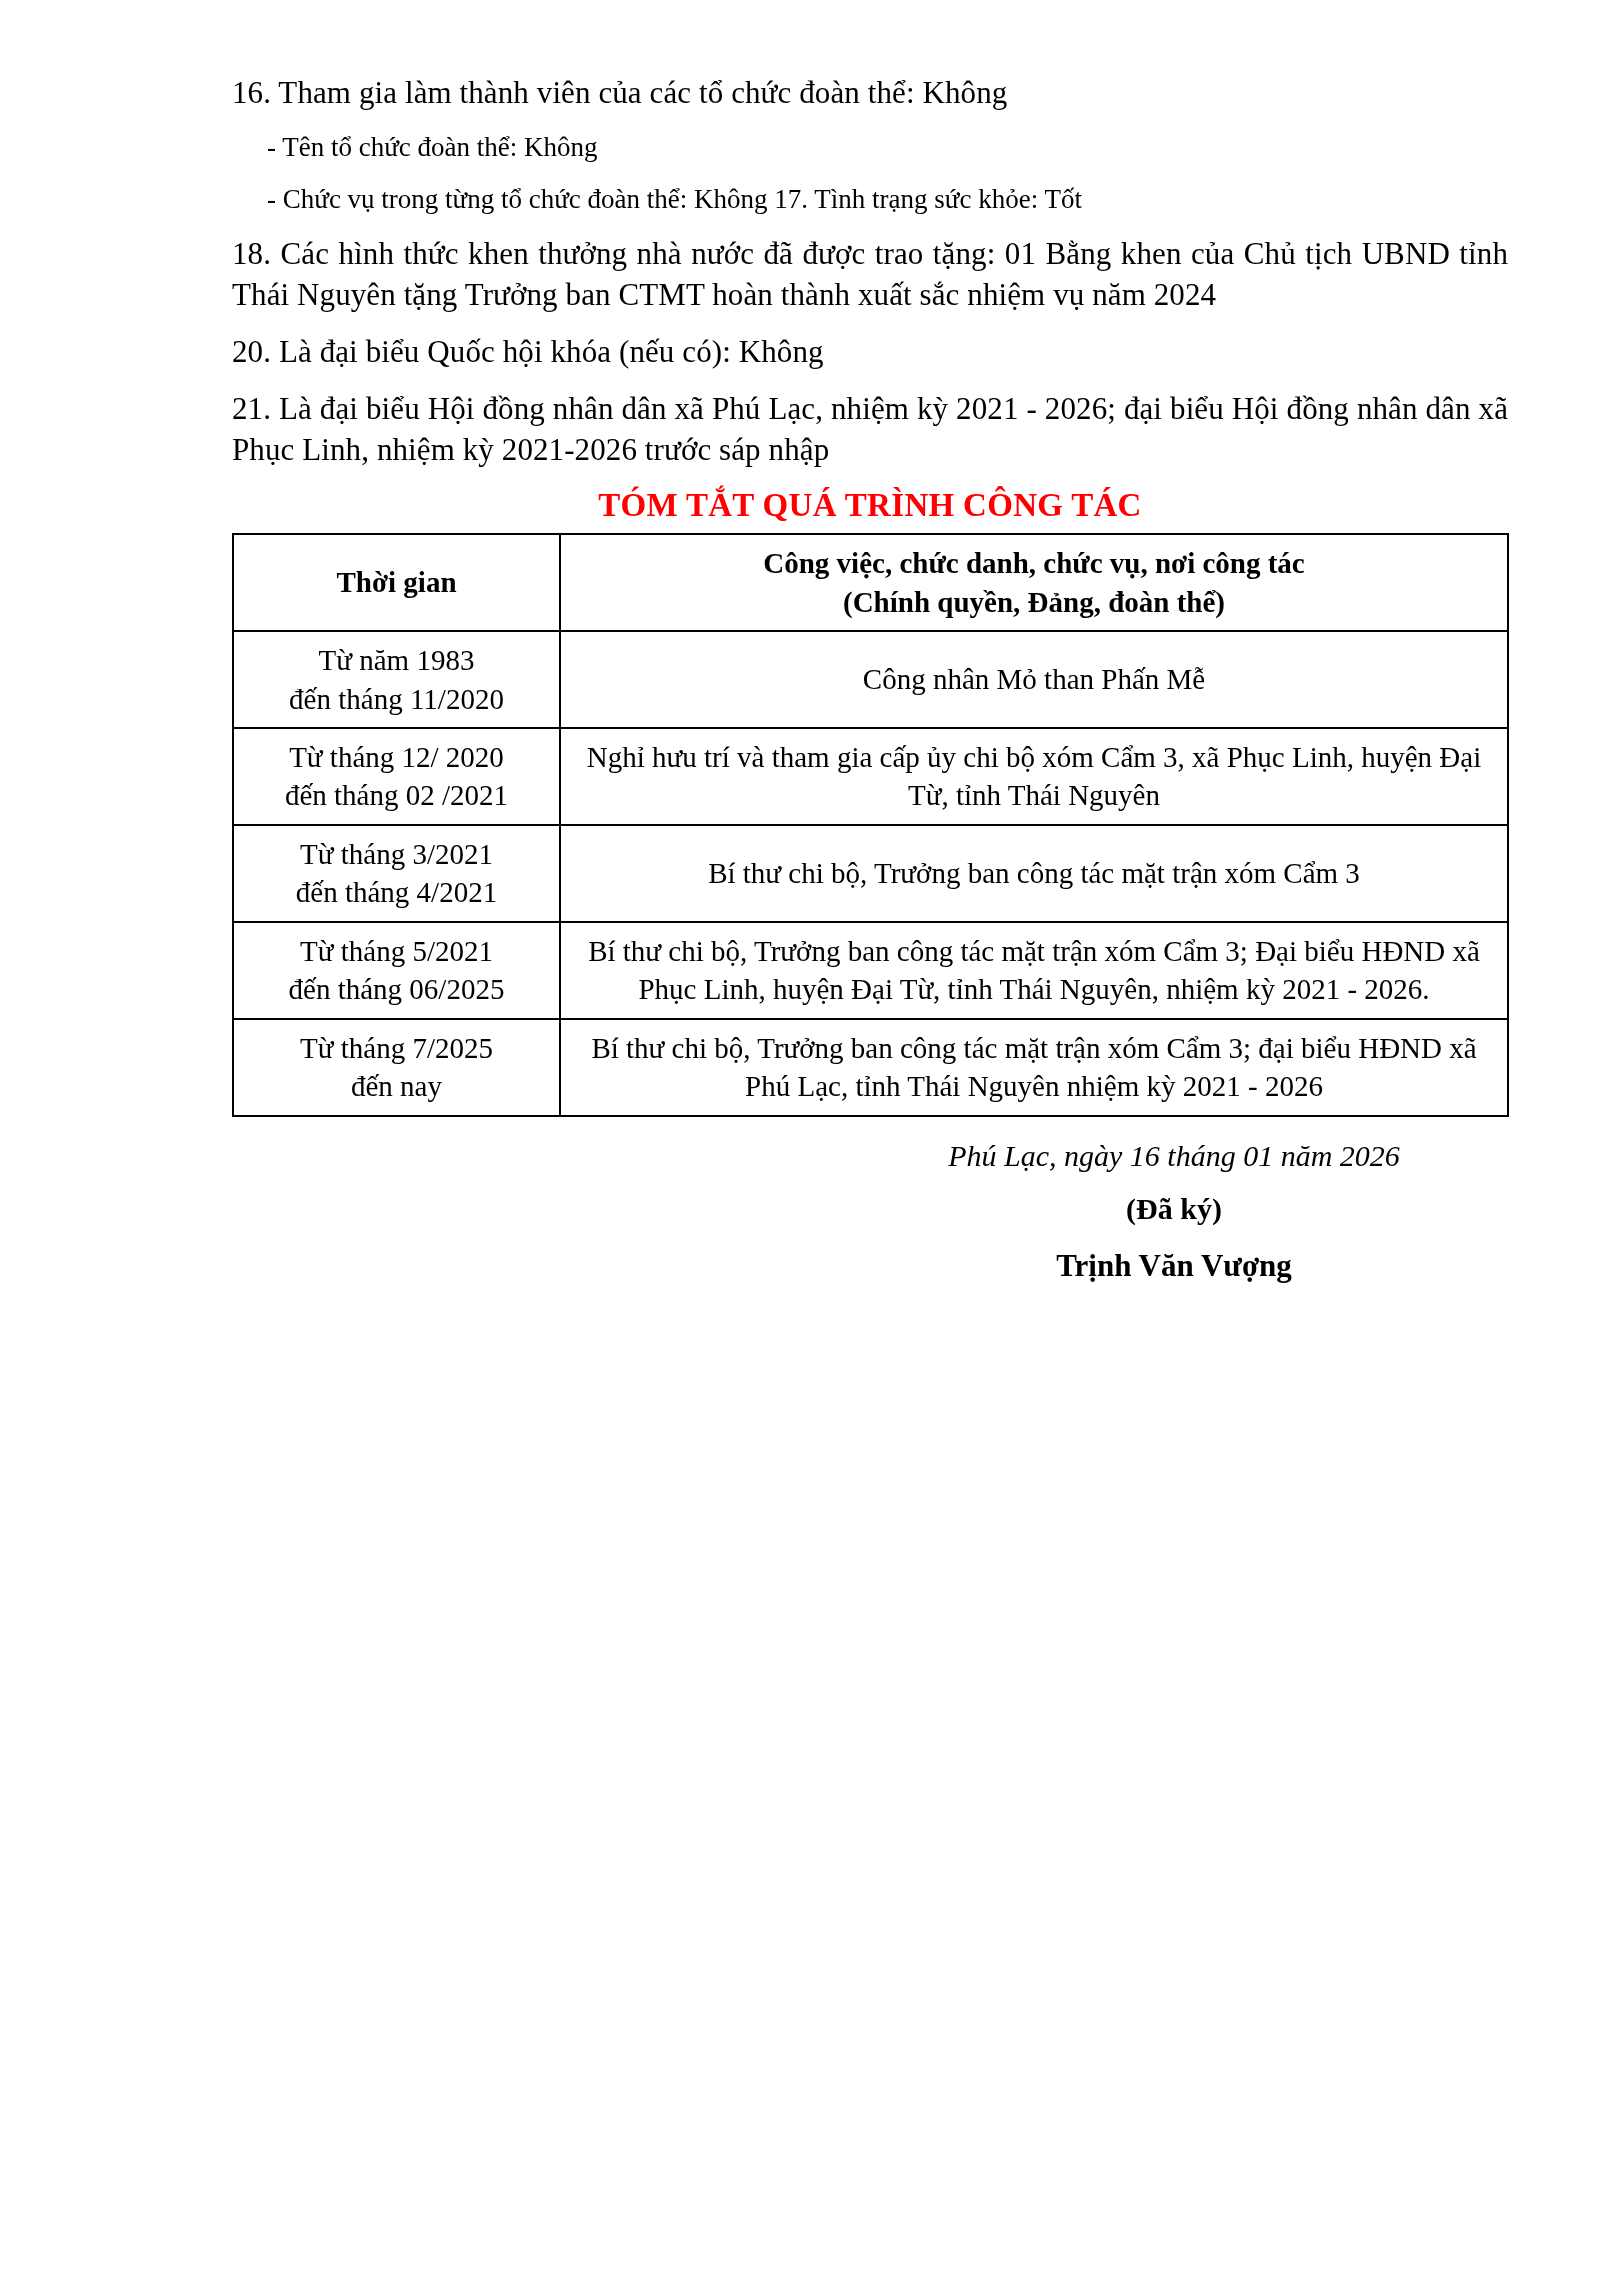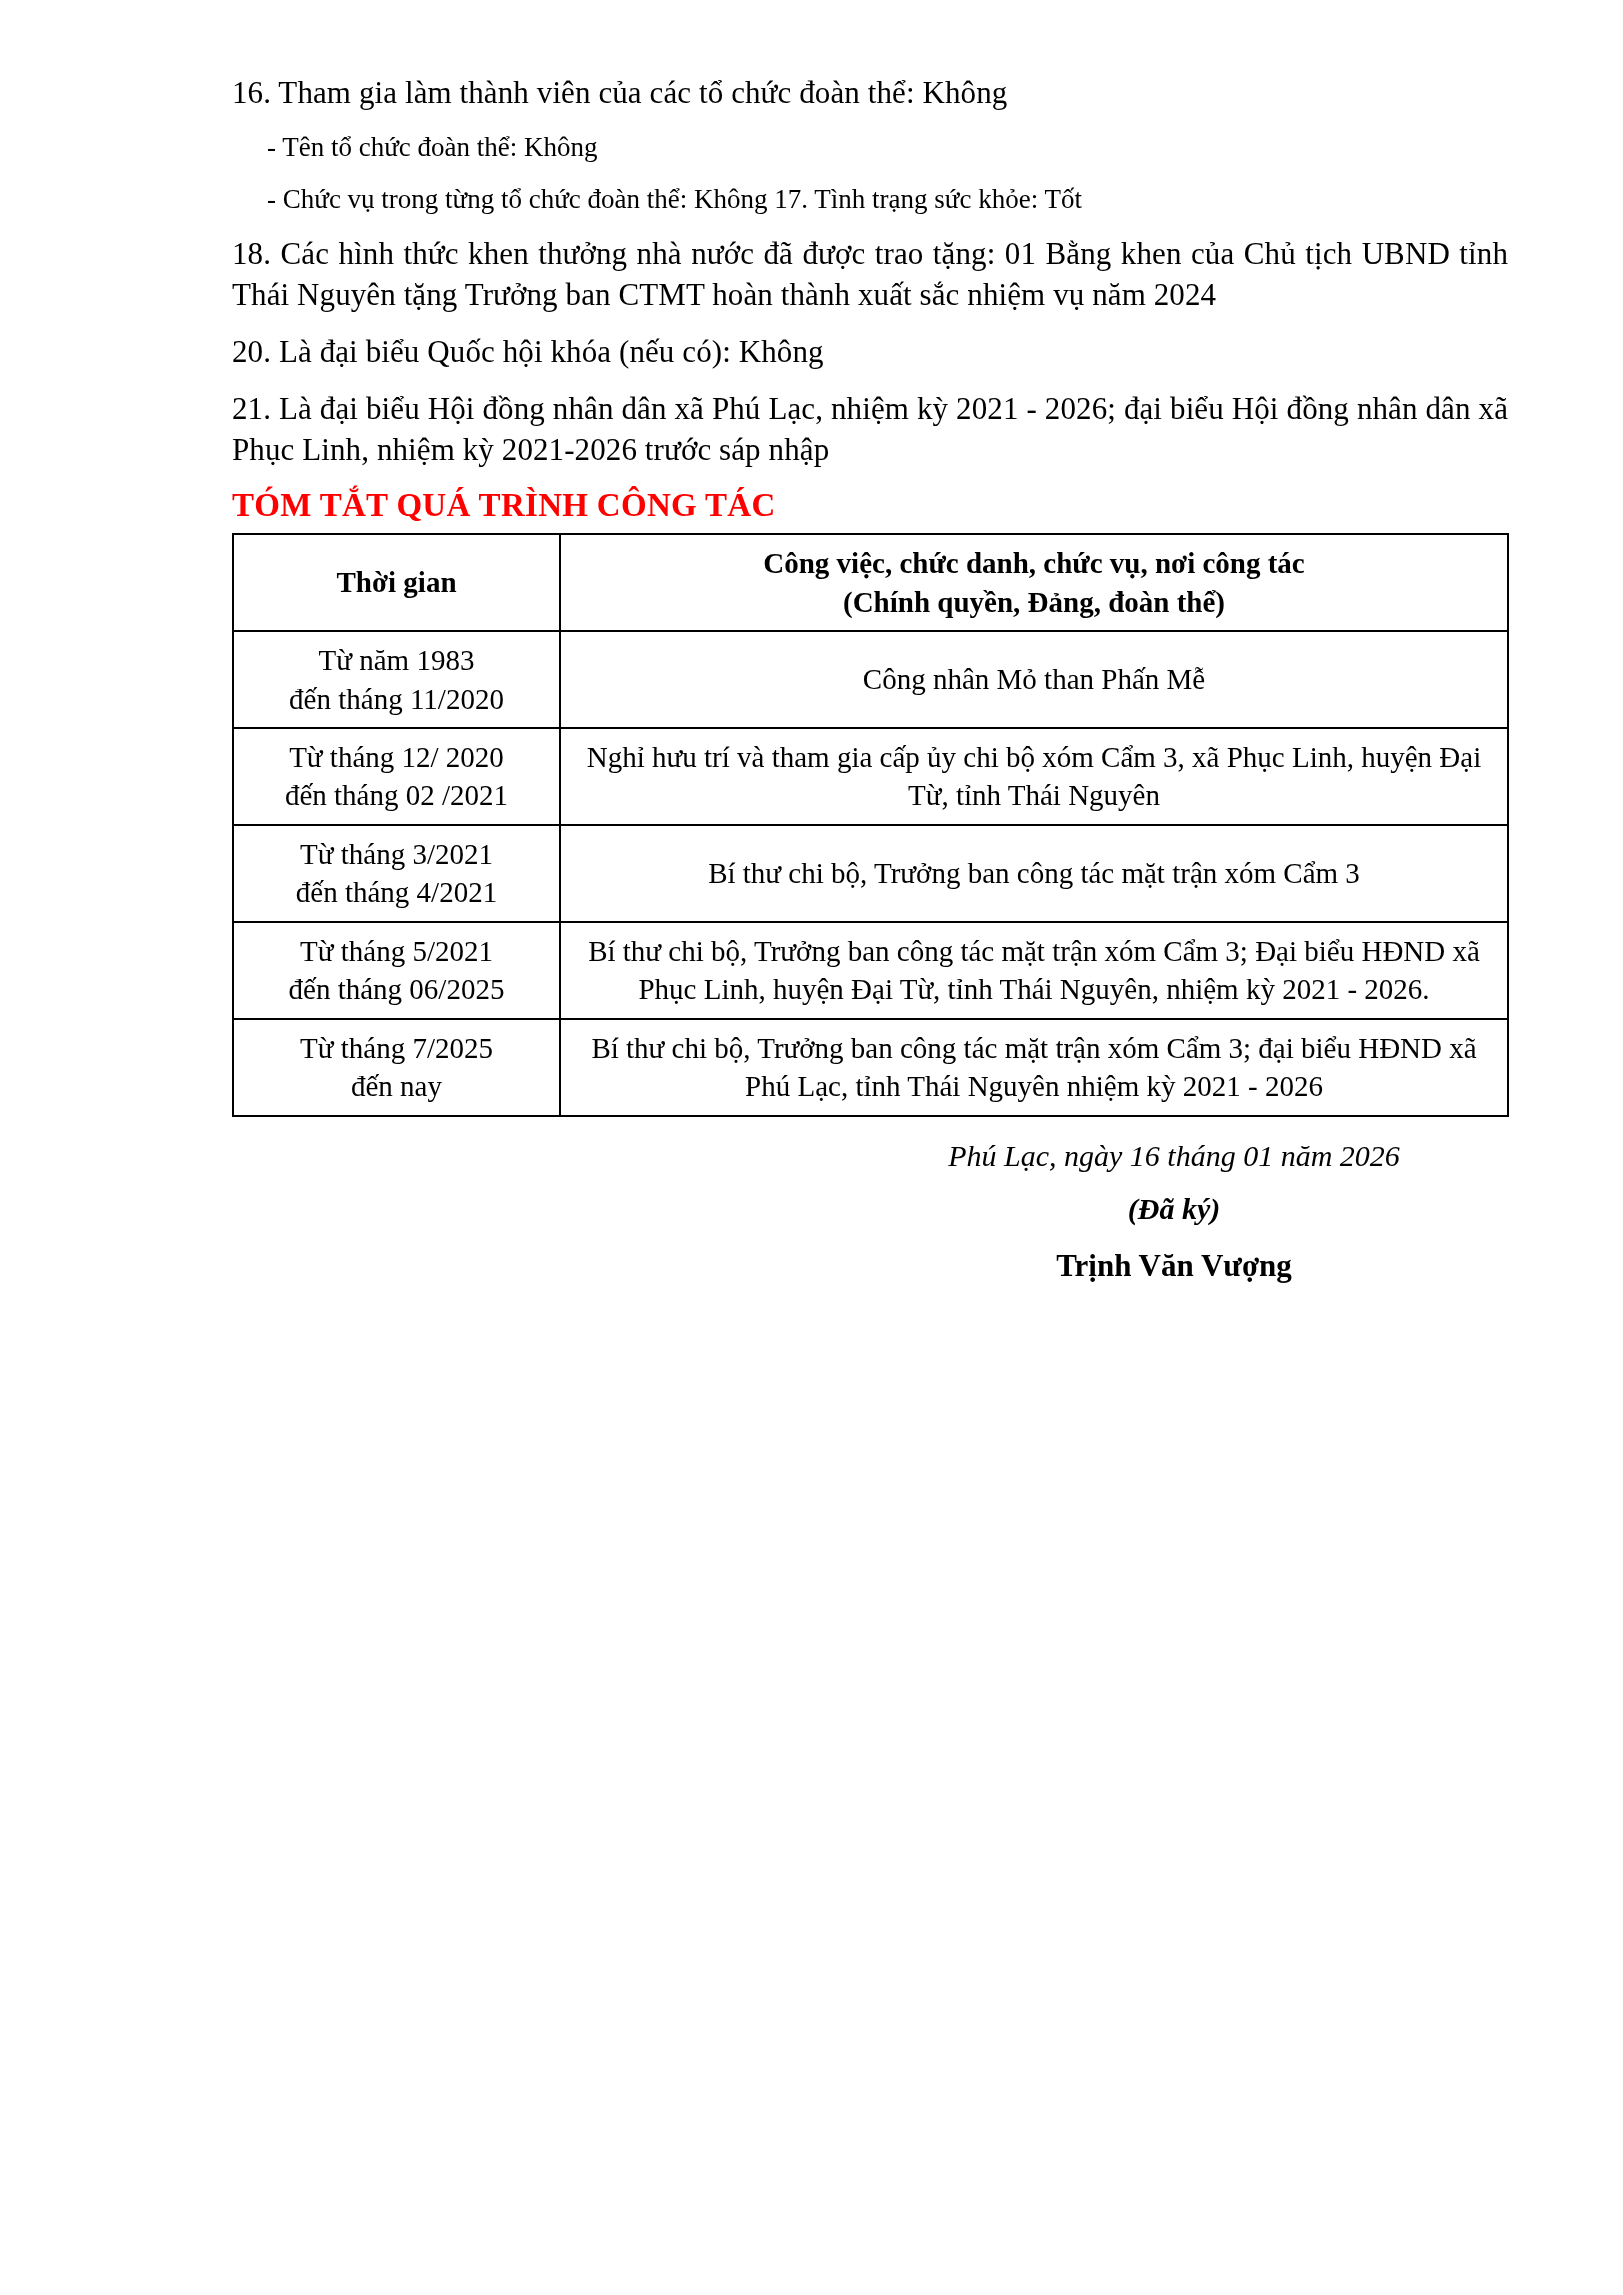--- a/index.html
+++ b/index.html
@@ -48,21 +48,21 @@
     margin: 0 0 17px 0;
     padding-left: 35px;
     text-align: left;
   }
 
   
   .doc-heading {
     font-size: 33px;
     font-weight: bold;
     color: #FF0000;
-    text-align: left;
+    text-align: center;
     margin: 11.8px 0 9.2px 0;
     letter-spacing: 0.3px;
   }
 
   
   .career-table {
     border-collapse: collapse;
     width: 1275px;
     table-layout: fixed;
     margin: 0;
@@ -116,21 +116,20 @@
     text-align: center;
   }
   .sign-place {
     font-size: 30px;
     font-style: italic;
     font-weight: normal;
     margin: 0 0 19.6px 0;
   }
   .sign-signed {
     font-size: 30px;
-    font-style: italic;
     font-weight: bold;
     margin: 10px 0 22px 0;
     text-align: center;
   }
   .sign-name {
     font-size: 31px;
     font-weight: bold;
     margin: 0;
   }
 </style>

